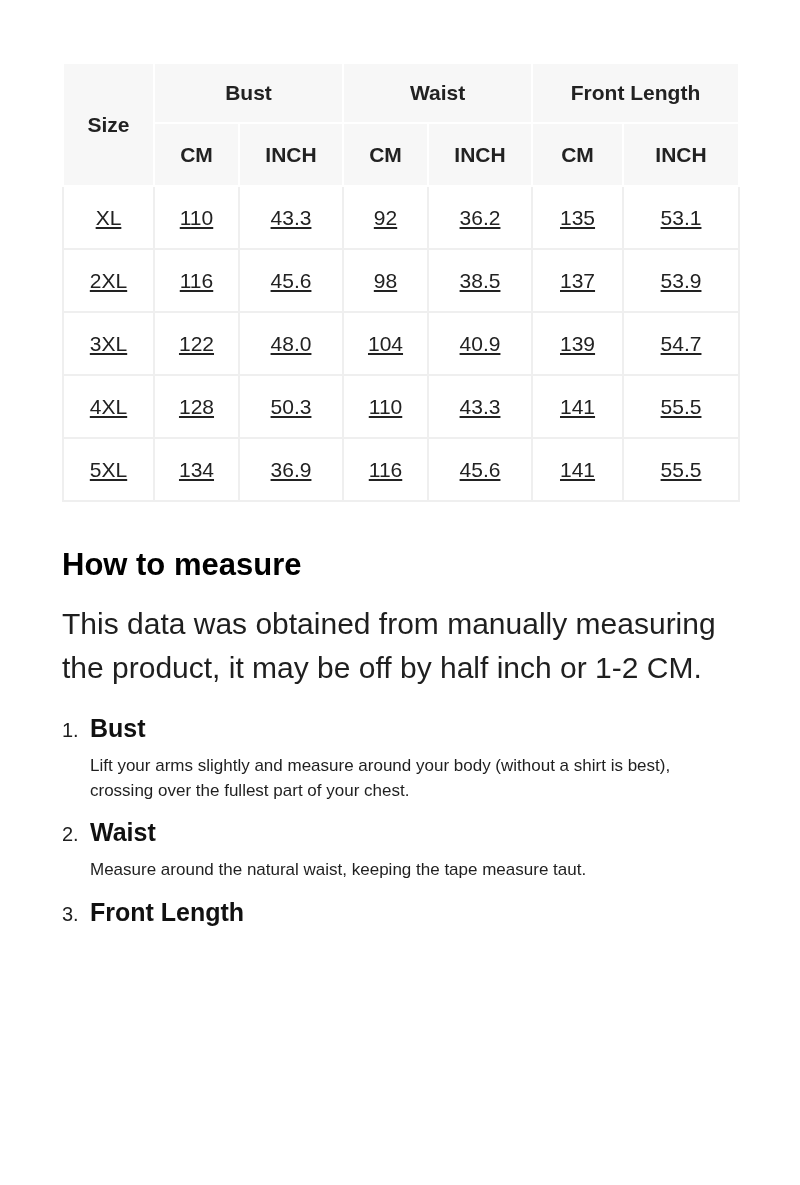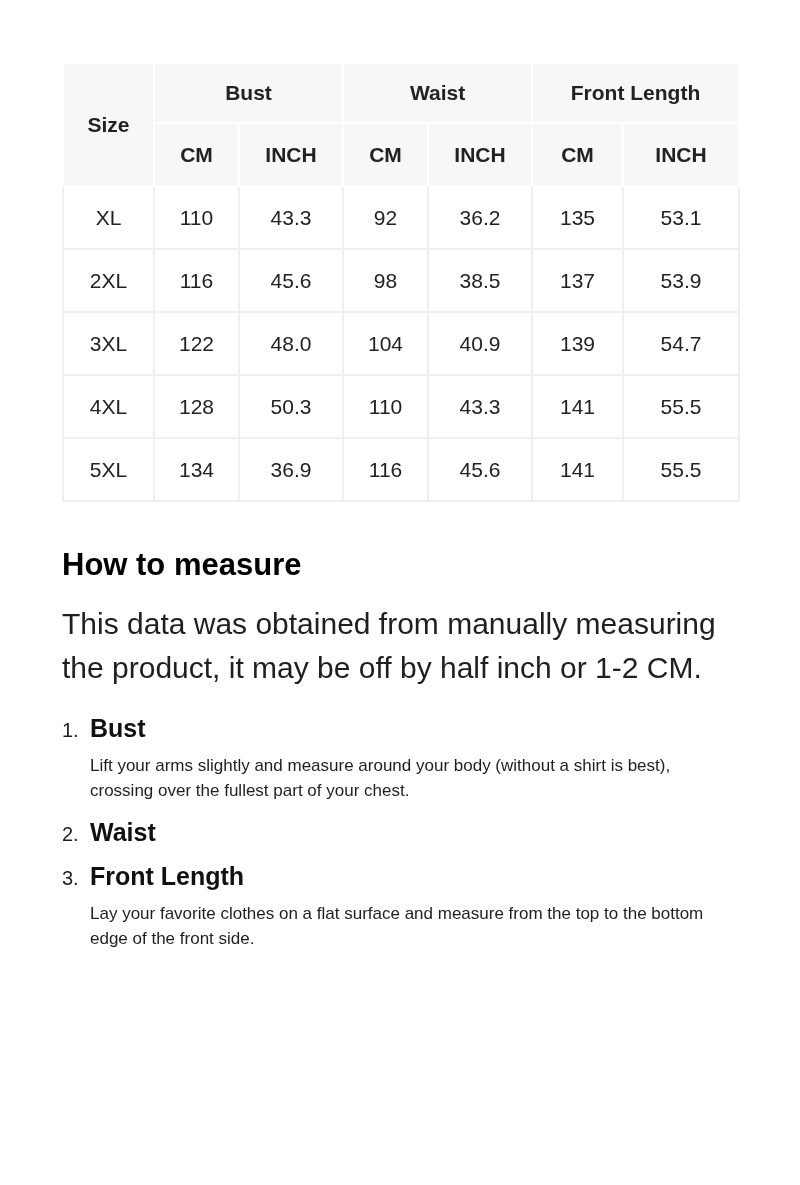--- a/index.html
+++ b/index.html
@@ -31,20 +31,21 @@
   .size-chart thead tr.group-row th { height: 60px; }
   .size-chart thead tr.unit-row th { height: 63px; }
   .size-chart td {
     background: #ffffff;
     border: 2px solid #efefef;
     font-size: 21px;
     color: #222222;
     text-align: center;
     vertical-align: middle;
     height: 63px;
+    text-decoration: underline;
   }
   
   .howto-heading {
     margin-top: 44px;
     font-size: 31px;
     font-weight: bold;
     color: #000000;
     line-height: 1.2;
   }
   .howto-intro {
@@ -169,24 +170,24 @@
     <div class="step-body">
       <div class="step-title">Bust</div>
       <p class="step-desc">Lift your arms slightly and measure around your body (without a shirt is best), crossing over the fullest part of your chest.</p>
     </div>
   </div>
 
   <div class="step">
     <span class="step-number">2.</span>
     <div class="step-body">
       <div class="step-title">Waist</div>
+      <p class="step-desc">Measure around the natural waist, keeping the tape measure taut.</p>
     </div>
   </div>
 
   <div class="step">
     <span class="step-number">3.</span>
     <div class="step-body">
       <div class="step-title">Front Length</div>
-      <p class="step-desc">Lay your favorite clothes on a flat surface and measure from the top to the bottom edge of the front side.</p>
     </div>
   </div>
 
 </div>
 
 </body></html>

